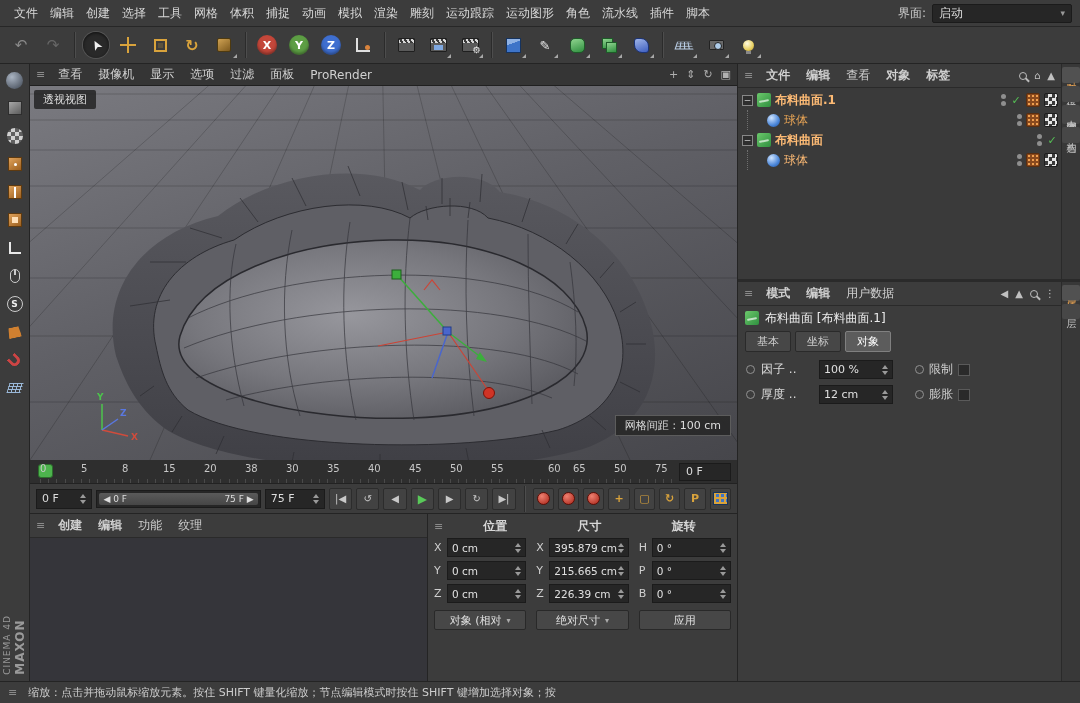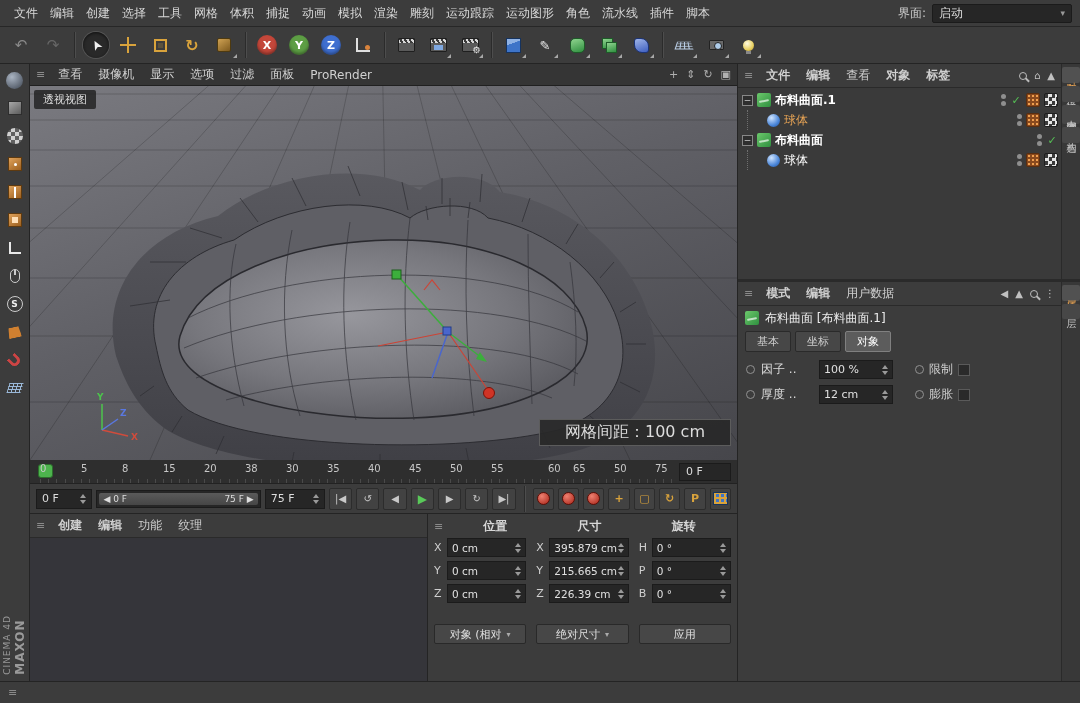--- a/index.html
+++ b/index.html
@@ -77,21 +77,21 @@
 .c4d{font-size:9px;color:#8a8a8a;}
 
 .center-col{flex:0 0 707px;display:flex;flex-direction:column;min-width:0;}
 .vp-menubar{flex:0 0 22px;background:#353535;border-bottom:1px solid #202020;display:flex;align-items:center;padding:0 6px;white-space:nowrap;}
 .grip{color:#8a8a8a;margin-right:5px;font-size:11px;}
 .vp-menu{padding:2px 8px;color:#d0d0d0;}
 .vp-icons{margin-left:auto;display:flex;gap:8px;color:#b0b0b0;font-size:11px;}
 .vp-canvas{position:relative;flex:0 0 374px;background:linear-gradient(160deg,#7a7a80 0%,#606066 45%,#46464b 100%);overflow:hidden;}
 .vp-canvas svg{position:absolute;inset:0;}
 .vp-label{position:absolute;top:4px;left:4px;background:rgba(28,28,28,.78);padding:2px 9px;font-size:11px;color:#ddd;border-radius:2px;}
-.grid-label{position:absolute;right:6px;bottom:14px;background:rgba(40,40,40,.92);padding:2px 25px;font-size:16px;color:#ddd;border:1px solid #5c5c5c;}
+.grid-label{position:absolute;right:6px;bottom:24px;background:rgba(40,40,40,.92);padding:2px 9px;font-size:11px;color:#ddd;border:1px solid #5c5c5c;}
 
 .ruler{flex:0 0 24px;background:#2e2e2e;border-bottom:1px solid #222;display:flex;align-items:center;padding-left:6px;}
 .ticks{flex:1;position:relative;height:100%;background:repeating-linear-gradient(90deg,#4a4a4a 0 1px,transparent 1px 8.2px) 4px 100%/100% 4px no-repeat;}
 .tick{position:absolute;top:3px;font-size:10px;color:#c8c8c8;}
 .marker{position:absolute;left:2px;top:4px;width:15px;height:14px;background:#4db34d;border-radius:3px;border:1px solid #2c6e2c;}
 .framebox{flex:0 0 52px;margin:0 6px;background:#262626;border:1px solid #1b1b1b;height:18px;display:flex;align-items:center;padding:0 6px;font-size:11px;color:#ddd;}
 
 .transport{flex:0 0 30px;background:#3c3c3c;border-bottom:1px solid #242424;display:flex;align-items:center;padding:0 6px;gap:4px;white-space:nowrap;}
 .spin{background:#262626;border:1px solid #1b1b1b;height:20px;display:flex;align-items:center;padding:0 5px;font-size:11px;color:#ddd;gap:5px;}
 .stp{display:flex;flex-direction:column;gap:2px;margin-left:auto;}
@@ -114,38 +114,38 @@
 .pm-item.n{font-weight:normal;}
 .matman-body{flex:1;background:#35353a;}
 .coordman{flex:1;background:#3c3c3c;display:flex;flex-direction:column;padding:0 6px 4px;min-width:0;}
 .coord-head{flex:0 0 24px;display:flex;align-items:center;}
 .coord-head .cols{flex:1;display:grid;grid-template-columns:repeat(3,1fr);}
 .coord-head .cols span{text-align:center;color:#d8d8d8;font-weight:bold;font-size:12px;}
 .coord-grid{display:grid;grid-template-columns:repeat(3,1fr);gap:4px 10px;}
 .crow{display:flex;align-items:center;gap:4px;}
 .axl{width:9px;font-size:11px;color:#cfcfcf;}
 .field{flex:1;background:#262626;border:1px solid #1b1b1b;height:19px;display:flex;align-items:center;padding:0 4px;font-size:10.5px;color:#e0e0e0;min-width:0;overflow:hidden;}
-.coord-foot{display:flex;gap:10px;margin-top:21px;}
+.coord-foot{display:flex;gap:10px;margin-top:7px;}
 .ddbtn{flex:1;background:#474747;border:1px solid #292929;border-radius:2px;height:20px;display:flex;align-items:center;justify-content:center;gap:5px;font-size:11px;color:#e0e0e0;overflow:hidden;white-space:nowrap;}
 .ddbtn .arrow{font-size:8px;color:#aaa;}
 
 .right-col{flex:1;display:flex;flex-direction:column;border-left:1px solid #242424;min-width:0;background:#3c3c3c;}
 .om{flex:0 0 218px;display:flex;border-bottom:3px solid #2a2a2a;min-height:0;}
 .om-main,.am-main{flex:1;display:flex;flex-direction:column;min-width:0;}
 .hicons{margin-left:auto;display:flex;align-items:center;gap:7px;color:#c0c0c0;font-size:10px;}
 .mag{width:8px;height:8px;border:1.5px solid #bbb;border-radius:50%;position:relative;display:inline-block;}
 .mag::after{content:"";position:absolute;width:5px;height:1.5px;background:#bbb;right:-4px;bottom:-2px;transform:rotate(45deg);}
 .tree{flex:1;background:#3a3a3a;padding-top:2px;overflow:hidden;}
 .trow{height:20px;display:flex;align-items:center;padding:0 3px 0 4px;gap:4px;font-size:12px;white-space:nowrap;}
 .expander{width:11px;height:11px;flex:0 0 11px;border:1px solid #888;background:#2e2e2e;color:#ccc;font-size:9px;line-height:9px;display:flex;align-items:center;justify-content:center;}
 .childpad{flex:0 0 16px;height:100%;border-left:1px dotted #6f6f6f;margin-left:5px;}
 .icon-cloth{width:14px;height:14px;flex:0 0 14px;border-radius:2px;background:linear-gradient(135deg,#6cc86c,#2f8f3f);position:relative;}
 .icon-cloth::after{content:"";position:absolute;left:2px;top:7px;right:2px;height:2px;background:rgba(255,255,255,.65);border-radius:2px;transform:rotate(-12deg);}
 .icon-sphere{width:13px;height:13px;flex:0 0 13px;border-radius:50%;background:radial-gradient(circle at 35% 30%,#cfe4ff,#4b86d8 60%,#1d4f9e);}
-.olabel{color:#ffffff;font-weight:bold;overflow:hidden;}
+.olabel{color:#fdba74;font-weight:bold;overflow:hidden;}
 .olabel.n{font-weight:normal;}
 .trow.selected .olabel{color:#e8a455;}
 .rcols{margin-left:auto;display:flex;align-items:center;gap:4px;}
 .dots{display:flex;flex-direction:column;gap:2px;}
 .dots i{width:5px;height:5px;border-radius:50%;background:#8f8f8f;}
 .chk{color:#55c055;font-size:11px;font-weight:bold;width:12px;text-align:center;}
 .tag{width:14px;height:14px;border-radius:2px;flex:0 0 14px;}
 .tag-cloth{background:#8a4a1e;background-image:radial-gradient(circle,#f0a050 1px,transparent 1.4px);background-size:4px 4px;border:1px solid #5a2e10;}
 .tag-checker{background:repeating-conic-gradient(#e6e6e6 0% 25%,#3a3a3a 0% 50%);background-size:7px 7px;border:1px solid #1f1f1f;}
 .side-tabs{flex:0 0 17px;background:#383838;border-left:1px solid #2a2a2a;display:flex;flex-direction:column;align-items:center;padding-top:3px;gap:3px;}
@@ -828,15 +828,16 @@
         <div class="side-tabs">
           <span class="vtab active">属性</span>
           <span class="vtab">层</span>
         </div>
       </div>
     </div>
   </div>
 
   <div class="statusbar">
     <span class="grip">≡</span>
+    <span>缩放：点击并拖动鼠标缩放元素。按住 SHIFT 键量化缩放；节点编辑模式时按住 SHIFT 键增加选择对象；按</span>
   </div>
 
 </div>
 
 </body></html>

